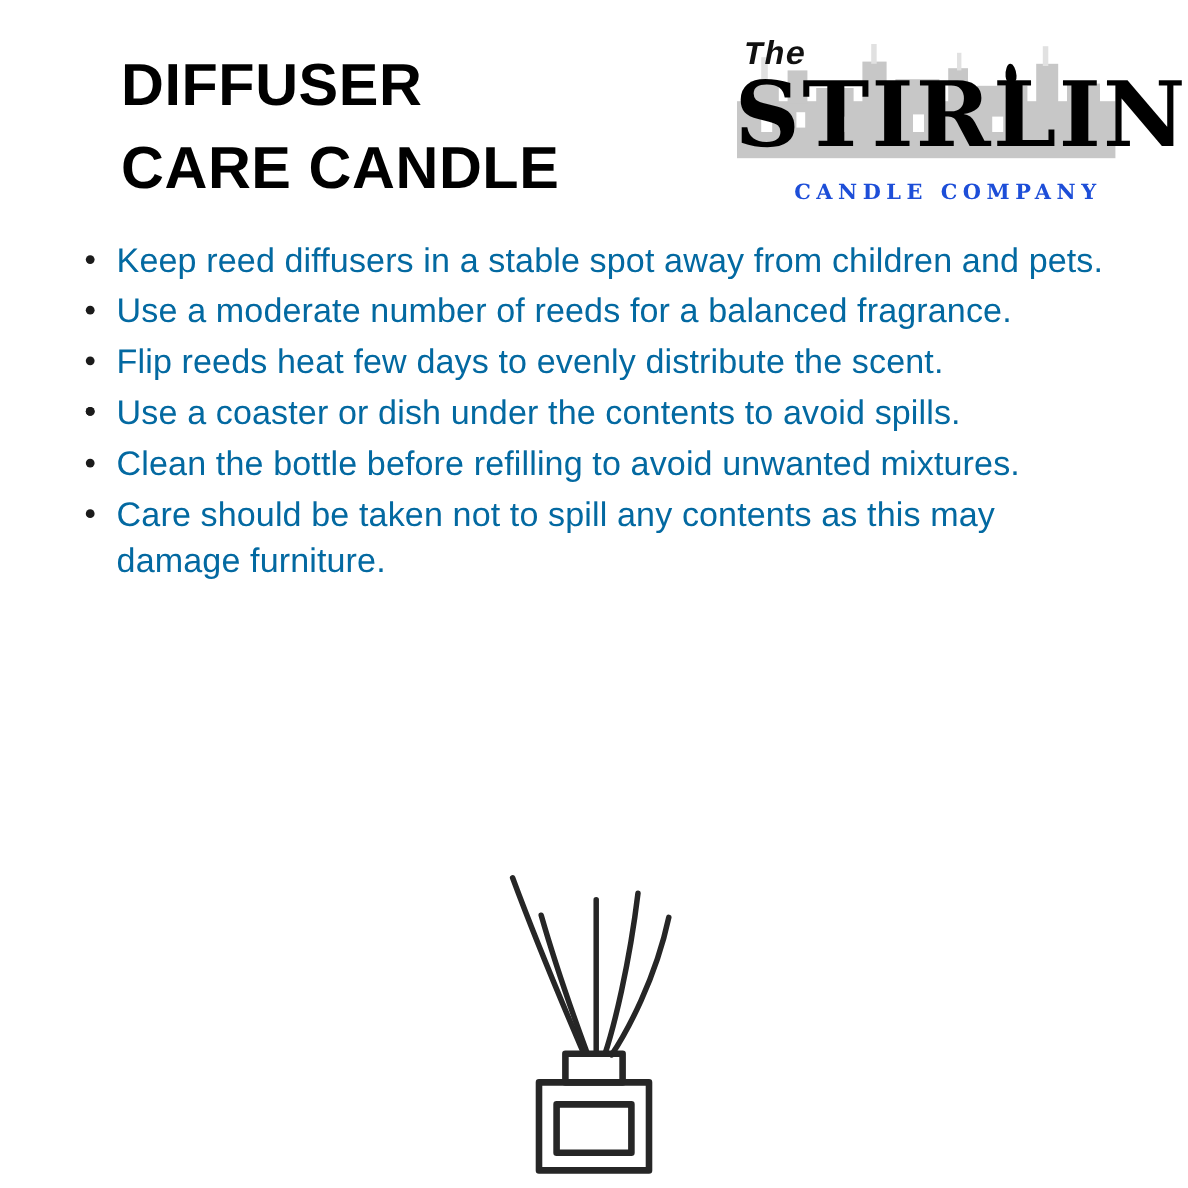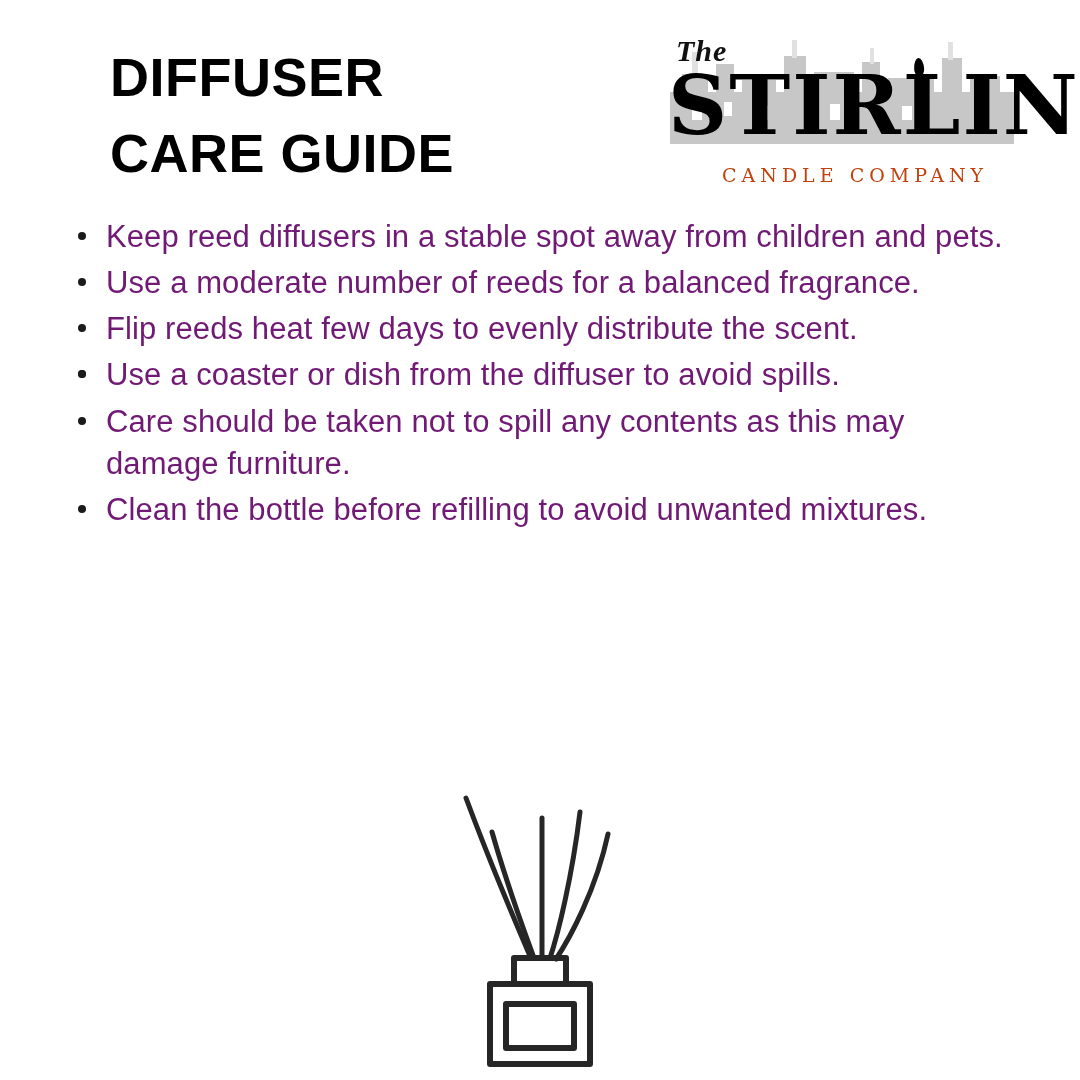--- a/index.html
+++ b/index.html
@@ -53,21 +53,21 @@
     left: 0;
     top: 6px;
     width: 360px;
     height: 110px;
     opacity: 0.55;
   }
   .logo-the {
     position: absolute;
     left: 14px;
     top: 6px;
-    font-family: Liberation Serif, serif;
+    font-family: Liberation Mono, monospace;
     font-style: italic;
     font-weight: bold;
     font-size: 30px;
     color: #111;
     letter-spacing: 1px;
     text-align: right;
   }
   .logo-main {
     position: absolute;
     left: 6px;
@@ -90,36 +90,36 @@
     border-radius: 50% 50% 45% 45% / 62% 62% 38% 38%;
     transform: rotate(-4deg);
   }
   .logo-sub {
     position: absolute;
     left: 60px;
     top: 136px;
     font-family: "DejaVu Serif", serif;
     font-size: 19px;
     letter-spacing: 5px;
-    color: #c2410c;
-    font-weight: normal;
+    color: #1d4ed8;
+    font-weight: bold;
     white-space: nowrap;
   }
 
   
   .care-list {
     margin: 26px 0 0 0;
     padding: 0 70px 0 70px;
     list-style: none;
   }
   .care-list li {
     position: relative;
     font-size: 31px;
     line-height: 1.36;
-    color: #701a75;
+    color: #0369a1;
     padding-left: 36px;
     margin-bottom: 4px;
     letter-spacing: 0.1px;
   }
   .care-list li .dot {
     position: absolute;
     left: 8px;
     top: 16px;
     width: 8px;
     height: 8px;
@@ -137,21 +137,21 @@
     justify-content: center;
   }
 </style>
 </head>
 <body>
 
 <div class="header">
 
   <div class="title-block">
     <div class="title-line">DIFFUSER</div>
-    <div class="title-line">CARE GUIDE</div>
+    <div class="title-line">CARE CANDLE</div>
   </div>
 
   <div class="logo">
 
     <svg class="logo-skyline" viewBox="0 0 360 110" preserveAspectRatio="none">
       <g fill="#9a9a9a">
         <rect x="8" y="58" width="344" height="52"></rect>
         <rect x="20" y="40" width="26" height="20"></rect>
         <rect x="54" y="30" width="18" height="30"></rect>
         <rect x="80" y="46" width="34" height="16"></rect>
@@ -196,29 +196,29 @@
   </li>
   <li>
     <span class="dot"></span>
     <span>Flip reeds heat few days to evenly distribute the scent.</span>
   </li>
   <li>
     <span class="dot"></span>
   </li>
   <li>
     <span class="dot"></span>
-    <span>Use a coaster or dish from the diffuser to avoid spills.</span>
+    <span>Use a coaster or dish under the contents to avoid spills.</span>
+  </li>
+  <li>
+    <span class="dot"></span>
+    <span>Clean the bottle before refilling to avoid unwanted mixtures.</span>
   </li>
   <li>
     <span class="dot"></span>
     <span>Care should be taken not to spill any contents as this may damage furniture.</span>
-  </li>
-  <li>
-    <span class="dot"></span>
-    <span>Clean the bottle before refilling to avoid unwanted mixtures.</span>
   </li>
 </ul>
 
 <div class="illustration">
   <svg width="220" height="290" viewBox="0 0 220 290">
     <g stroke="#262626" stroke-width="5" fill="none" stroke-linecap="round">
       <path d="M36 20 C 62 90, 88 150, 100 178"></path>
       <path d="M62 54 C 78 110, 96 158, 104 180"></path>
       <path d="M112 40 C 112 100, 112 152, 112 178"></path>
       <path d="M150 34 C 142 100, 128 156, 120 180"></path>

